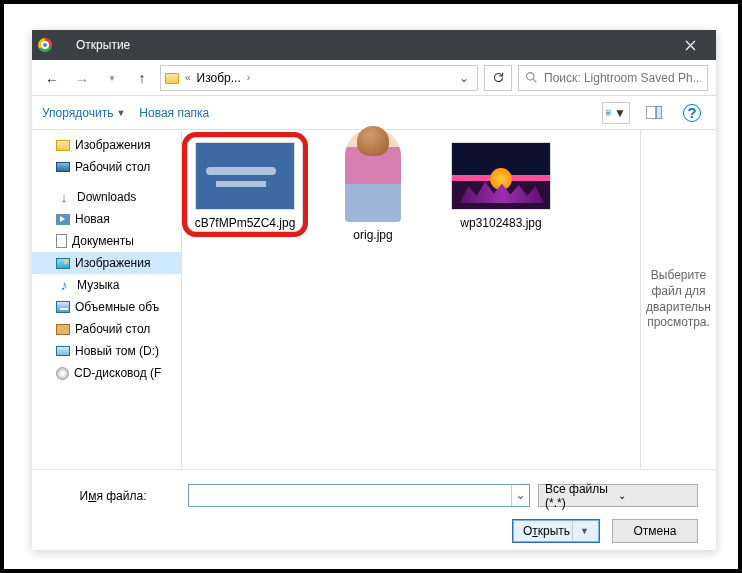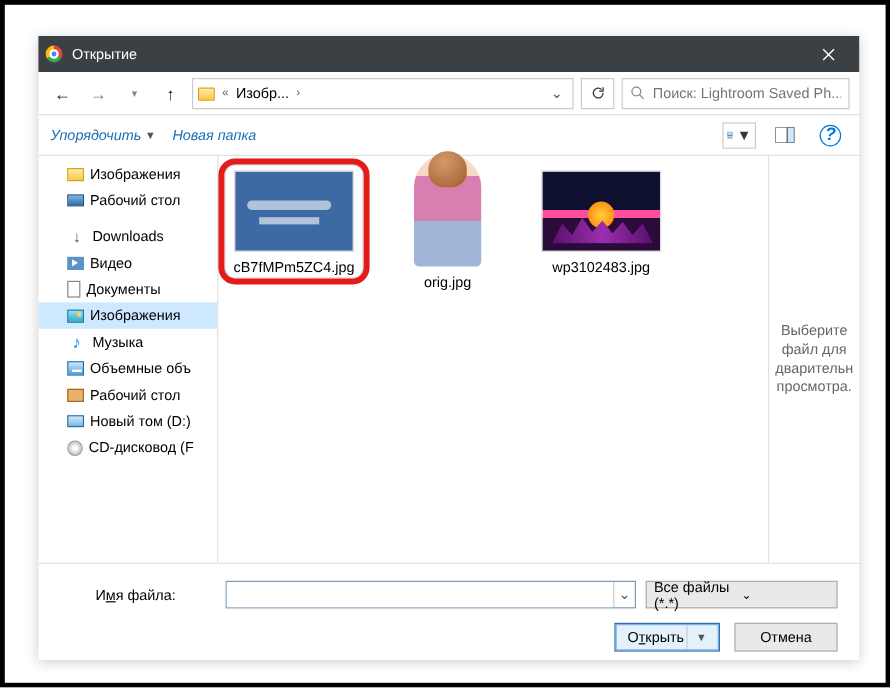--- a/index.html
+++ b/index.html
@@ -1,37 +1,37 @@
 <!DOCTYPE html>
 <html><head>
 <meta charset="utf-8">
 <style>
 * { box-sizing: border-box; margin: 0; padding: 0; font-family: "Segoe UI", Tahoma, sans-serif; font-size: 12px; }
 body { background: #fff; width: 742px; height: 573px; overflow: hidden; position: relative; }
 .outer { border: 4px solid #000; width: 742px; height: 573px; position: relative; background: #fff; }
 .dialog { position: absolute; left: 28px; top: 26px; width: 684px; height: 520px; background: #fff; box-shadow: 0 2px 10px rgba(0,0,0,.2); }
-.titlebar { height: 30px; background: #3b4045; display: flex; align-items: center; padding: 0 6px; color: #fff; }
+.titlebar { height: 30px; background: #3b4045; display: flex; align-items: center; padding: 0 6px; color: #fff; gap: 16px; }
 .titlebar .chrome-icon { width: 14px; height: 14px; border-radius: 50%; background: conic-gradient(#ea4335 0 120deg,#34a853 120deg 240deg,#fbbc05 240deg 360deg); position: relative; margin-right: 8px; }
 .titlebar .chrome-icon::after { content: ""; position: absolute; inset: 3px; background: #4285f4; border-radius: 50%; border: 2px solid #fff; }
 .titlebar .title { flex: 1; font-size: 12px; }
 .titlebar .close { width: 40px; height: 30px; display: flex; align-items: center; justify-content: center; cursor: pointer; }
 .navrow { height: 36px; border-bottom: 1px solid #e0e0e0; display: flex; align-items: center; padding: 4px 8px; gap: 6px; }
 .navbtn { width: 24px; height: 24px; display: flex; align-items: center; justify-content: center; color: #888; cursor: default; }
 .navbtn.enabled { color: #1a1a1a; cursor: pointer; }
 .navbtn .arrow { font-size: 14px; }
 .addrbar { flex: 1; height: 26px; border: 1px solid #ccc; display: flex; align-items: center; padding: 0 4px; gap: 4px; overflow: hidden; }
 .ab-icon { width: 16px; height: 16px; flex-shrink: 0; }
 .folder-icon { background: linear-gradient(#ffe9a6,#f7ca4d); border: 1px solid #d9a404; border-radius: 1px; width: 14px; height: 11px; position: relative; top: 1px; }
 .ab-chev { color: #666; font-size: 10px; padding: 0 2px; }
 .crumb { white-space: nowrap; overflow: hidden; text-overflow: ellipsis; }
 .ab-drop { margin-left: auto; width: 18px; text-align: center; color: #555; }
 .refreshbtn { width: 28px; height: 26px; border: 1px solid #ccc; display: flex; align-items: center; justify-content: center; cursor: pointer; }
 .searchbox { width: 190px; height: 26px; border: 1px solid #ccc; display: flex; align-items: center; padding: 0 6px; color: #888; gap: 6px; }
 .searchbox input { border: none; outline: none; flex: 1; font-size: 12px; color: #888; background: transparent; }
-.toolbar { height: 34px; border-bottom: 1px solid #e0e0e0; display: flex; align-items: center; padding: 0 10px; gap: 14px; font-style: italic; }
+.toolbar { height: 34px; border-bottom: 1px solid #e0e0e0; display: flex; align-items: center; padding: 0 10px; gap: 14px; }
 .tbtn { color: #1a6fb5; cursor: pointer; display: flex; align-items: center; gap: 3px; }
 .tbtn .caret { font-size: 9px; color: #555; }
 .tb-right { margin-left: auto; display: flex; align-items: center; gap: 10px; }
 .icobtn { width: 28px; height: 22px; border: 1px solid transparent; display: flex; align-items: center; justify-content: center; cursor: pointer; color: #333; }
 .viewbtn { border: 1px solid #ccc; padding: 0 2px; }
 .viewbtn svg, .viewbtn span { margin: 0 1px; }
 .help { color: #0078d7; font-size: 15px; font-weight: bold; border: 1px solid #0078d7; border-radius: 50%; width: 18px; height: 18px; line-height: 16px; text-align: center; }
 .content { display: flex; height: 340px; border-bottom: 1px solid #e0e0e0; }
 .tree { width: 150px; border-right: 1px solid #e0e0e0; overflow-y: auto; overflow-x: hidden; padding: 4px 0; }
 .tnode { display: flex; align-items: center; height: 22px; padding-left: 10px; gap: 5px; white-space: nowrap; cursor: pointer; font-size: 12px; }
@@ -177,21 +177,21 @@
             <span class="ticn ico-desktop"></span>
             <span>Рабочий стол</span>
           </div>
           <div style="height: 8px;"></div>
           <div class="tnode d2">
             <span class="ticn ico-dl"></span>
             <span>Downloads</span>
           </div>
           <div class="tnode d2">
             <span class="ticn ico-video"></span>
-            <span>Видео</span>
+            <span>Новая</span>
           </div>
           <div class="tnode d2">
             <span class="ticn ico-doc"></span>
             <span>Документы</span>
           </div>
           <div class="tnode d2 sel">
             <span class="ticn ico-pics"></span>
             <span>Изображения</span>
           </div>
           <div class="tnode d2">

